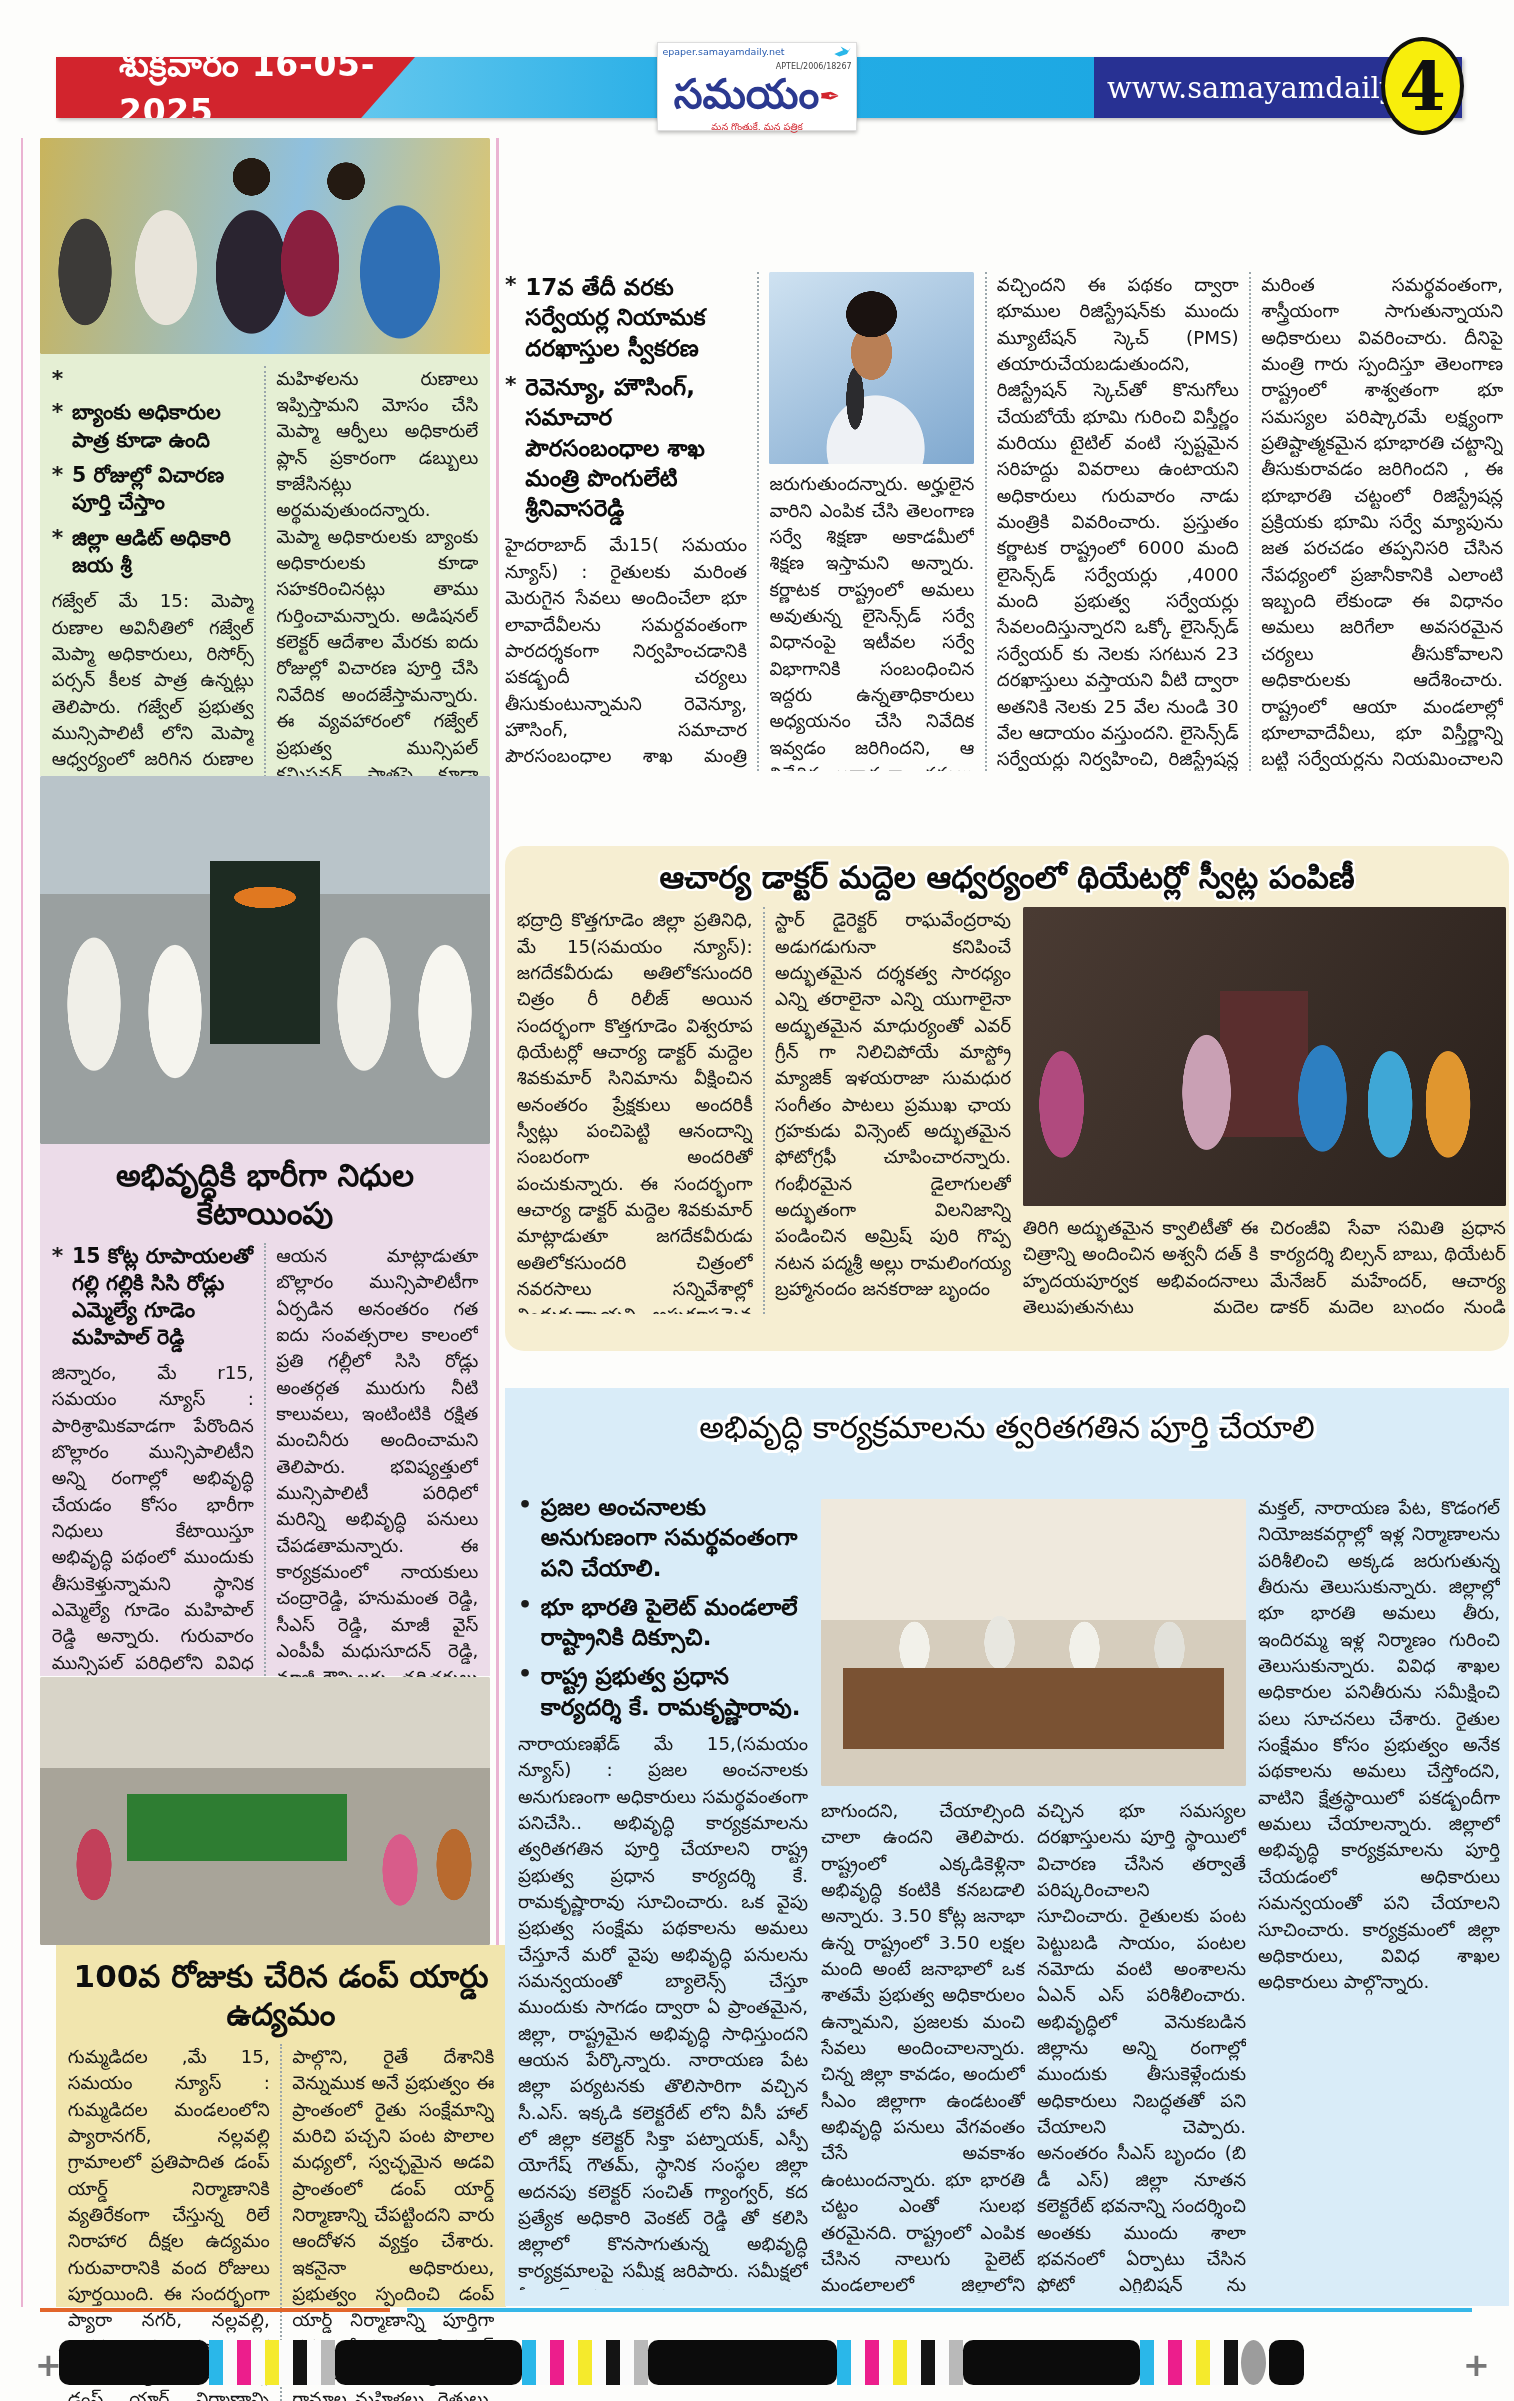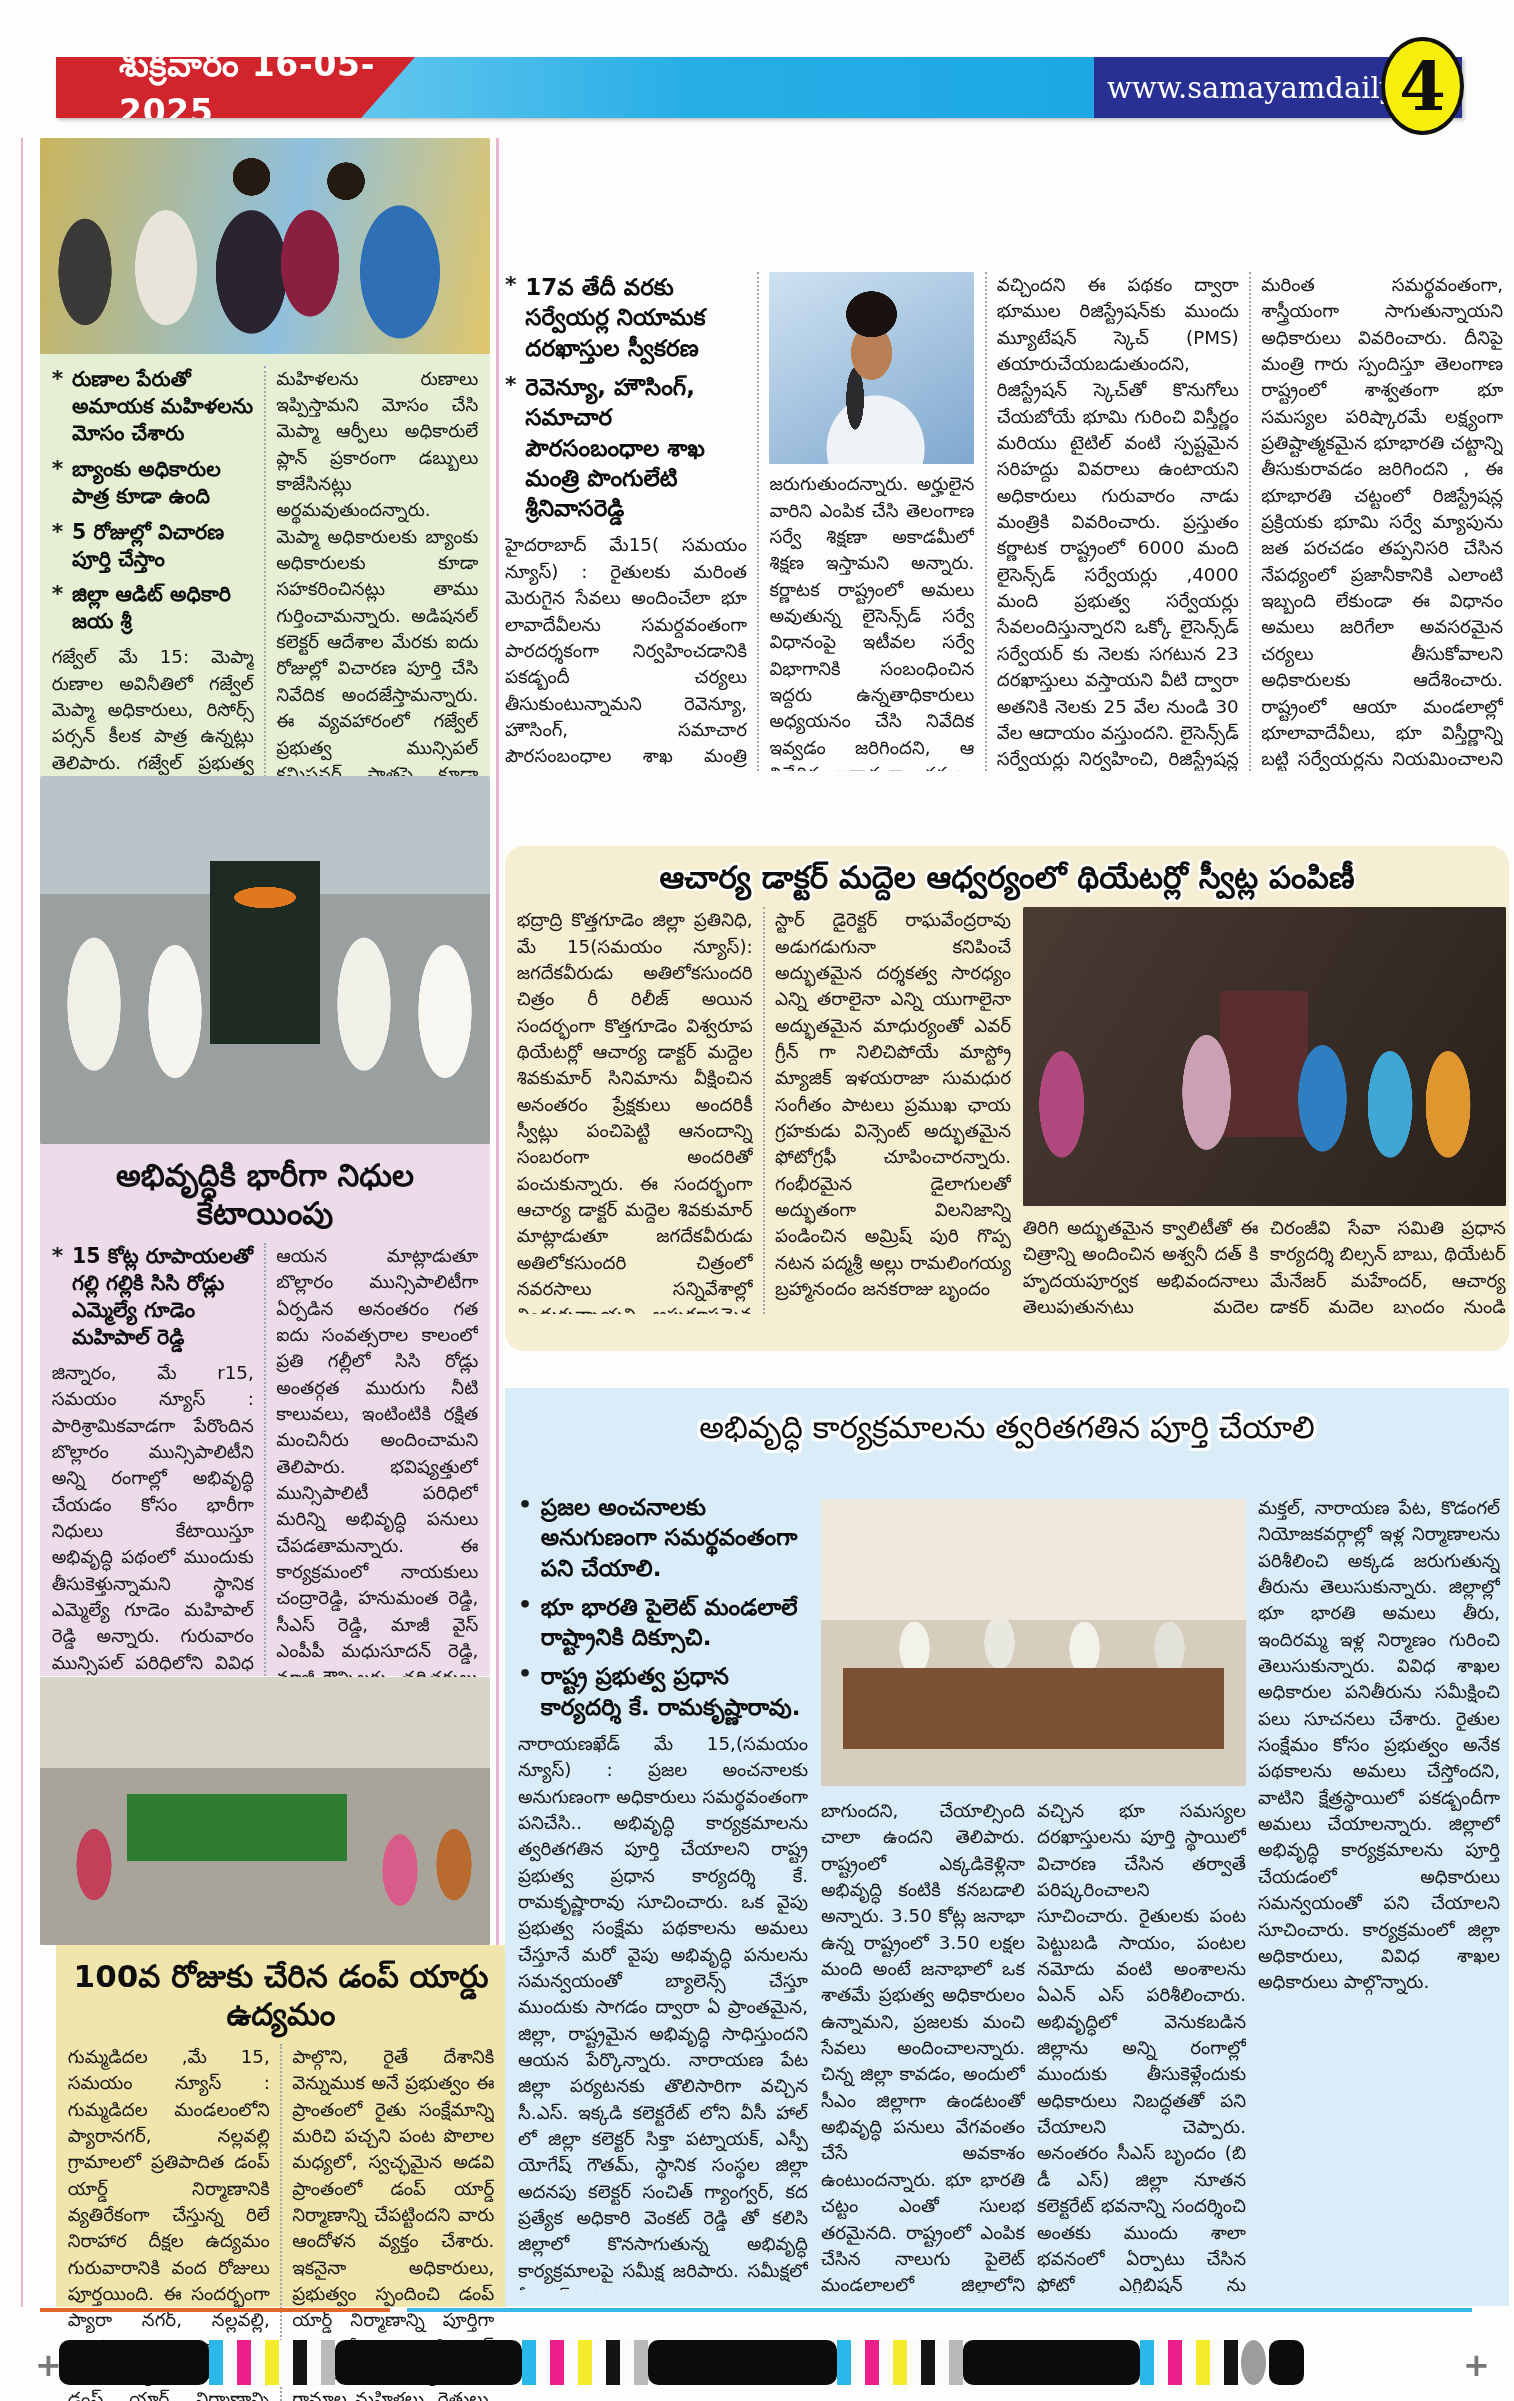--- a/index.html
+++ b/index.html
@@ -159,36 +159,50 @@
 <div class="page">
 
   <div class="hdr-bar">
     <div class="hdr-red">
       <span>శుక్రవారం 16-05-2025</span>
     </div>
     <div class="hdr-blue">
       <span>www.samayamdaily.net</span>
     </div>
   </div>
+  <div class="logo-box">
+    <div class="logo-top">
+      <span class="logo-epaper">epaper.samayamdaily.net</span>
+      <svg class="bird" viewBox="0 0 30 20">
+        <polygon points="2,14 16,8 12,2 24,9 28,4 22,14 10,18" fill="#2ab7e9"></polygon>
+      </svg>
+    </div>
+    <div style="text-align:right;padding-right:4.4px;">
+      <span class="logo-aptel">APTEL/2006/18267</span>
+    </div>
+    <div class="logo-name">
+      <span>సమయం</span><span class="logo-pen">✒</span>
+    </div>
+    <div class="logo-tag">మన గొంతుకే. మన పత్రిక</div>
+  </div>
   <div class="page-circle">
     <span>4</span>
   </div>
 
   <div class="vrule v-left"></div>
   <div class="vrule v-mid"></div>
 
   <div class="photo photo-officials"></div>
 
   <section class="blk blk-green">
     <div class="cols">
       <div class="col">
         <div class="bullets">
           <div class="b-row">
               <span class="b-star">*</span>
-              <span class="b-text">రుణాల పేరుతో అమాయక మహిళలను మోసం చేశారు</span>
             </div>
           <div class="b-row">
               <span class="b-star">*</span>
               <span class="b-text">బ్యాంకు అధికారుల పాత్ర కూడా ఉంది</span>
             </div>
           <div class="b-row">
               <span class="b-star">*</span>
               <span class="b-text">5 రోజుల్లో విచారణ పూర్తి చేస్తాం</span>
             </div>
           <div class="b-row">

